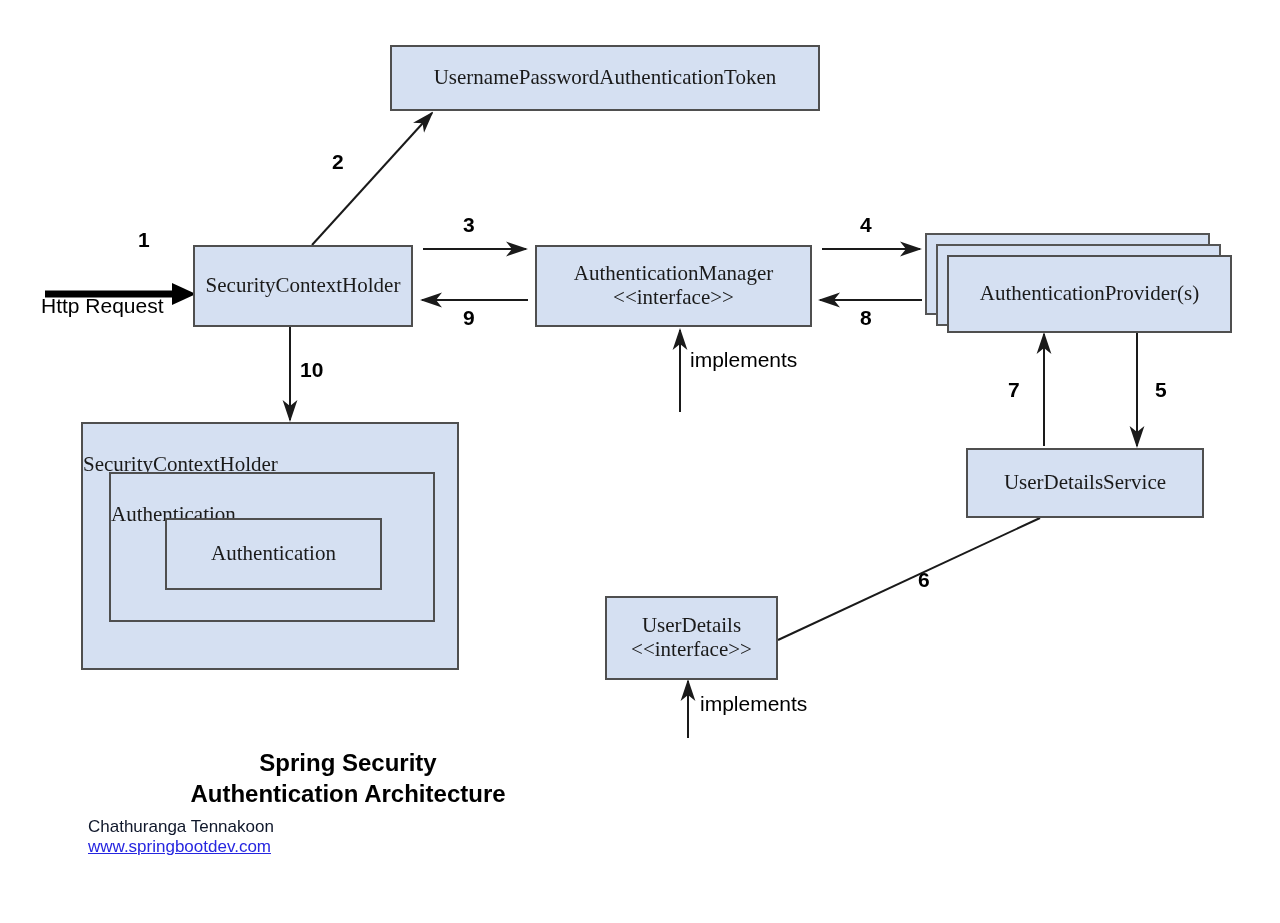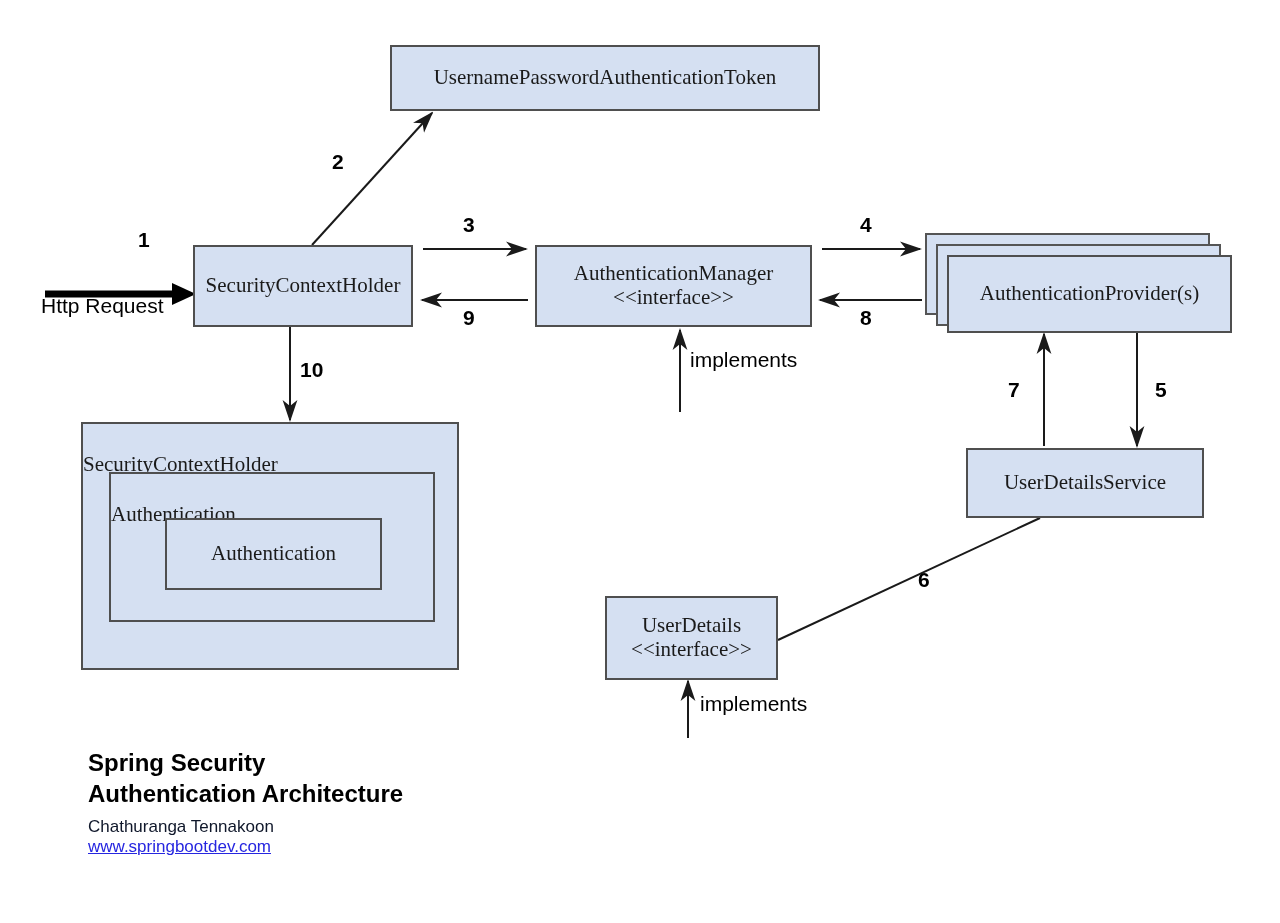--- a/index.html
+++ b/index.html
@@ -73,20 +73,21 @@
     left: 88px;
     top: 748px;
     width: 520px;
   }
   #title-block .big {
     font-size: 24px;
     font-weight: bold;
     line-height: 1.28;
     color: #000000;
     white-space: pre-line;
+    text-align: center;
   }
   #title-block .author {
     margin-top: 8px;
     font-size: 17px;
     color: #0f172a;
   }
   #title-block .site {
     font-size: 17px;
     color: #2626e0;
     text-decoration: underline;

